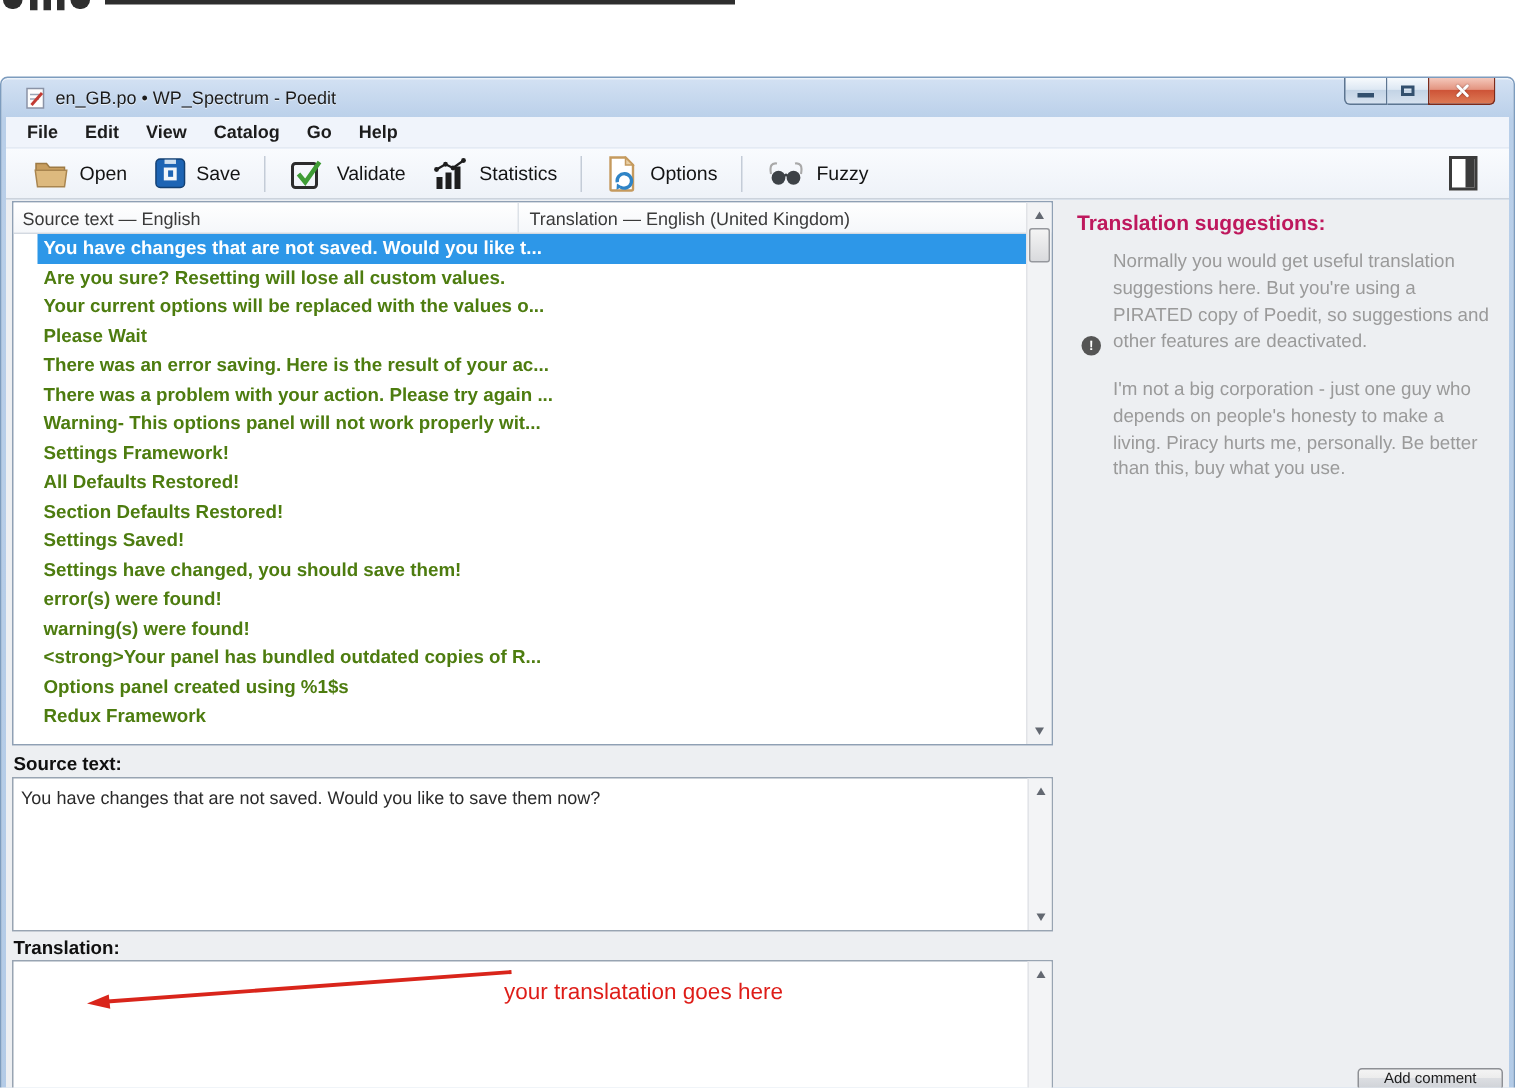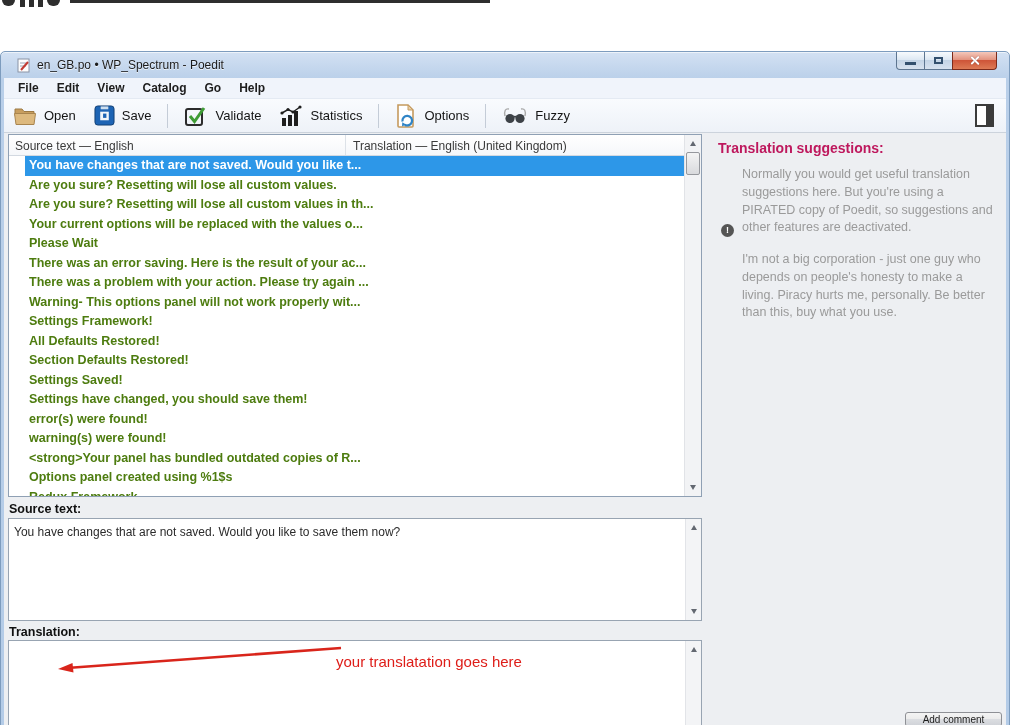--- a/index.html
+++ b/index.html
@@ -44,21 +44,21 @@
   .glyph-close::before,.glyph-close::after{content:"";position:absolute;left:5px;top:0;width:2.4px;height:11px;background:#fff;border-radius:1px;box-shadow:0 0 1px rgba(60,0,0,.6);}
   .glyph-close::before{transform:rotate(45deg);}
   .glyph-close::after{transform:rotate(-45deg);}
   .app-icon{width:14px;height:15px;flex:0 0 auto;}
 
   
   .menubar{height:20px;background:#f0f4fb;border-bottom:1px solid #e4eaf3;display:flex;align-items:center;padding-left:5px;font-size:12px;color:#1c1c1c;}
   .menu-item{padding:2px 9px;cursor:default;font-weight:bold;}
 
   
-  .toolbar{height:33px;background:linear-gradient(#f9fbfe,#eef2f8);border-bottom:1px solid #ccd3dc;display:flex;align-items:center;padding:0 0;}
+  .toolbar{height:33px;background:linear-gradient(#f9fbfe,#eef2f8);border-bottom:1px solid #ccd3dc;display:flex;align-items:center;padding:0 9px;}
   .tool-btn{display:flex;align-items:center;gap:7px;padding:2px 9px;font-size:13px;color:#141414;}
   .tool-sep{width:1px;height:24px;background:#c4ccd7;margin:0 7px;}
   .panel-toggle{margin-left:auto;margin-right:12px;width:19px;height:23px;border:2px solid #3b3b3b;background:#fff;position:relative;box-sizing:border-box;}
   .panel-toggle::after{content:"";position:absolute;right:0;top:0;bottom:0;width:6px;background:#3b3b3b;}
 
   
   .client{position:relative;height:631px;background:#edeff2;font-size:12px;}
 
   
   .list-panel{position:absolute;left:4px;top:1px;width:694px;height:363px;background:#fff;border:1px solid #8fa0b4;box-sizing:border-box;overflow:hidden;}
@@ -225,23 +225,20 @@
         <div class="lh-col2">Translation — English (United Kingdom)</div>
       </div>
       <div class="list-body">
           <div class="row selected">
     <span>You have changes that are not saved. Would you like t...</span>
   </div>
           <div class="row">
     <span>Are you sure? Resetting will lose all custom values.</span>
   </div>
           <div class="row">
-    <span>Are you sure? Resetting will lose all custom values in th...</span>
-  </div>
-          <div class="row">
     <span>Your current options will be replaced with the values o...</span>
   </div>
           <div class="row">
     <span>Please Wait</span>
   </div>
           <div class="row">
     <span>There was an error saving. Here is the result of your ac...</span>
   </div>
           <div class="row">
     <span>There was a problem with your action. Please try again ...</span>

